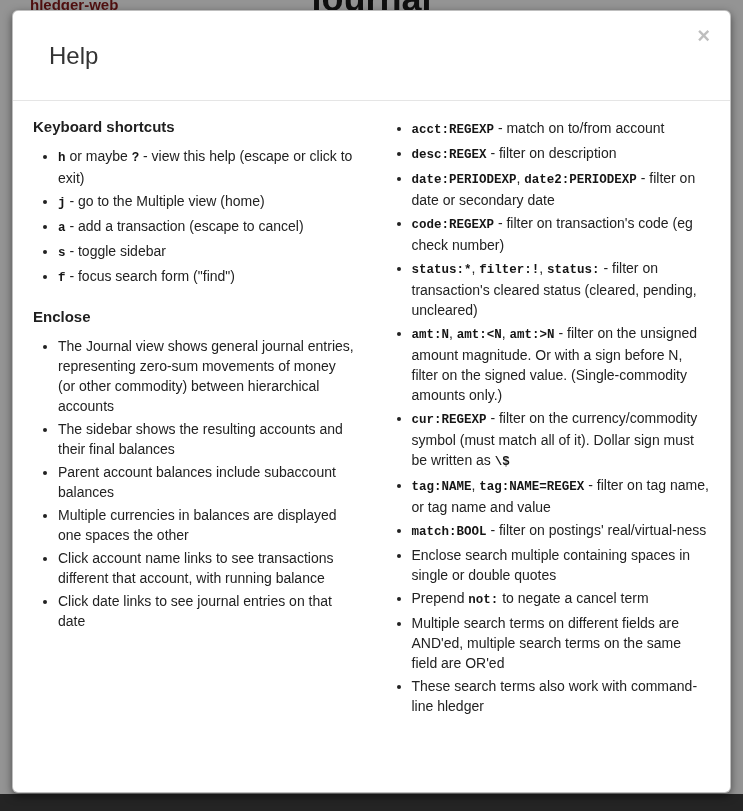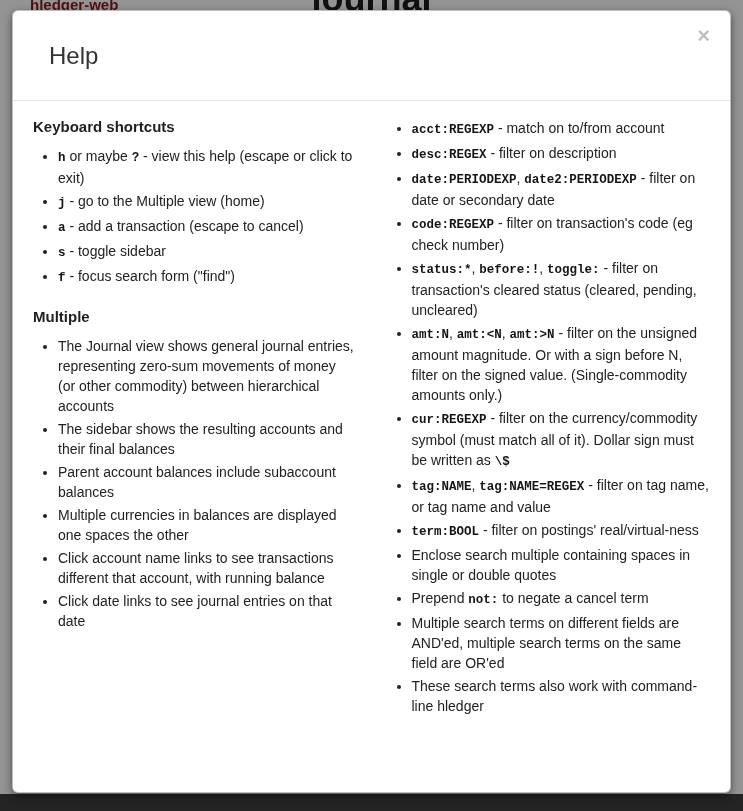--- a/index.html
+++ b/index.html
@@ -98,41 +98,41 @@
   <div class="modal-body">
     <div class="col">
       <h4 class="section-heading first">Keyboard shortcuts</h4>
       <ul class="help-list">
           <li><code>h</code><span> or maybe </span><code>?</code><span> - view this help (escape or click to exit)</span></li>
           <li><code>j</code><span> - go to the Multiple view (home)</span></li>
           <li><code>a</code><span> - add a transaction (escape to cancel)</span></li>
           <li><code>s</code><span> - toggle sidebar</span></li>
           <li><code>f</code><span> - focus search form ("find")</span></li>
         </ul>
-      <h4 class="section-heading">Multiple</h4>
+      <h4 class="section-heading">Enclose</h4>
       <ul class="help-list">
           <li><span>The Journal view shows general journal entries, representing zero-sum movements of money (or other commodity) between hierarchical accounts</span></li>
           <li><span>The sidebar shows the resulting accounts and their final balances</span></li>
           <li><span>Parent account balances include subaccount balances</span></li>
           <li><span>Multiple currencies in balances are displayed one spaces the other</span></li>
           <li><span>Click account name links to see transactions different that account, with running balance</span></li>
           <li><span>Click date links to see journal entries on that date</span></li>
         </ul>
     </div>
     <div class="col">
       <ul class="help-list">
           <li><code>acct:REGEXP</code><span> - match on to/from account</span></li>
           <li><code>desc:REGEX</code><span> - filter on description</span></li>
           <li><code>date:PERIODEXP</code><span>, </span><code>date2:PERIODEXP</code><span> - filter on date or secondary date</span></li>
           <li><code>code:REGEXP</code><span> - filter on transaction's code (eg check number)</span></li>
-          <li><code>status:*</code><span>, </span><code>before:!</code><span>, </span><code>toggle:</code><span> - filter on transaction's cleared status (cleared, pending, uncleared)</span></li>
+          <li><code>status:*</code><span>, </span><code>filter:!</code><span>, </span><code>status:</code><span> - filter on transaction's cleared status (cleared, pending, uncleared)</span></li>
           <li><code>amt:N</code><span>, </span><code>amt:&lt;N</code><span>, </span><code>amt:&gt;N</code><span> - filter on the unsigned amount magnitude. Or with a sign before N, filter on the signed value. (Single-commodity amounts only.)</span></li>
           <li><code>cur:REGEXP</code><span> - filter on the currency/commodity symbol (must match all of it). Dollar sign must be written as </span><code>\$</code></li>
           <li><code>tag:NAME</code><span>, </span><code>tag:NAME=REGEX</code><span> - filter on tag name, or tag name and value</span></li>
-          <li><code>term:BOOL</code><span> - filter on postings' real/virtual-ness</span></li>
+          <li><code>match:BOOL</code><span> - filter on postings' real/virtual-ness</span></li>
           <li><span>Enclose search multiple containing spaces in single or double quotes</span></li>
           <li><span>Prepend </span><code>not:</code><span> to negate a cancel term</span></li>
           <li><span>Multiple search terms on different fields are AND'ed, multiple search terms on the same field are OR'ed</span></li>
           <li><span>These search terms also work with command-line hledger</span></li>
         </ul>
     </div>
   </div>
 </div>
 
 </body></html>

